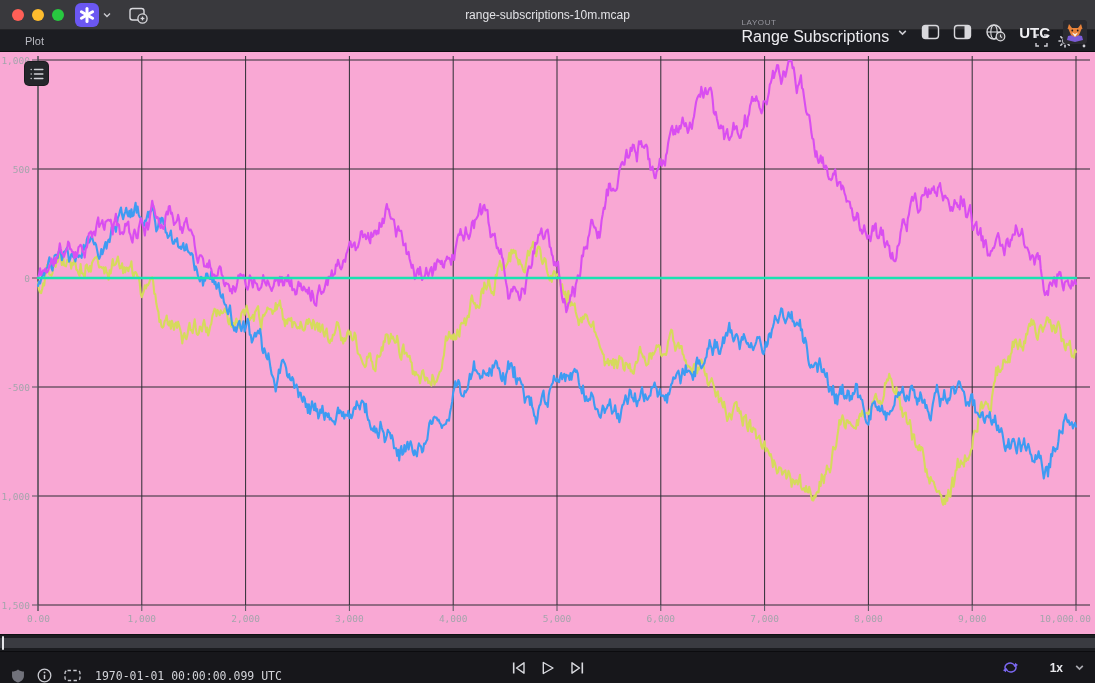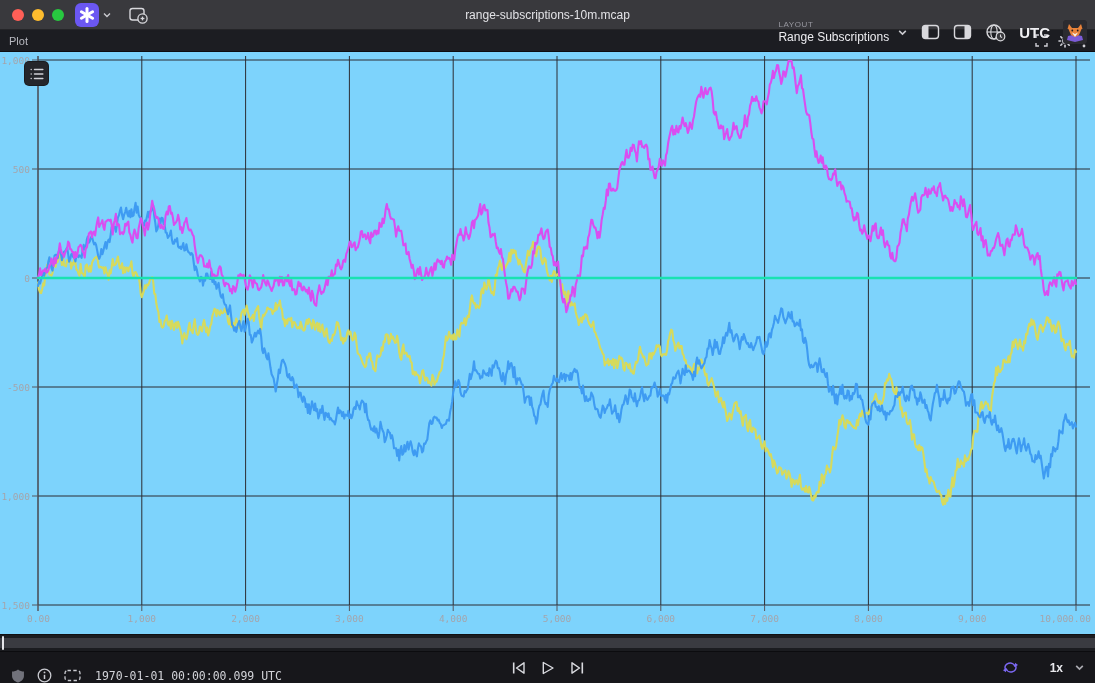--- a/index.html
+++ b/index.html
@@ -11,31 +11,31 @@
   .lights { display:flex; gap:8px; padding-left:12px; }
   .light { width:12px; height:12px; border-radius:50%; }
   .logo-btn { width:24px; height:24px; border-radius:6px; background:var(--accent,#6b57f2); margin-left:11px; display:flex; align-items:center; justify-content:center; }
   .chev { display:flex; align-items:center; margin-left:3px; }
   .addpanel { margin-left:16px; display:flex; align-items:center; }
   .tb-title { position:absolute; left:0; right:0; text-align:center; font-size:12px; color:#e2e2e6; pointer-events:none; }
   .tb-right { position:absolute; right:8px; top:17px; height:30px; display:flex; align-items:center; gap:13px; }
   .layout-sel { display:flex; align-items:center; gap:8px; }
   .layout-col { display:flex; flex-direction:column; align-items:flex-start; line-height:1; }
   .layout-label { font-size:8px; letter-spacing:.6px; color:#97979f; margin-bottom:2px; }
-  .layout-name { font-size:12px; color:#ececf0; }
+  .layout-name { font-size:16px; color:#ececf0; }
   .utc { font-size:15px; font-weight:bold; color:#f0f0f3; }
   .avatar { width:24px; height:24px; border-radius:4px; overflow:hidden; background:#232327; }
 
   
   .panel-header { flex:0 0 22px; background:#1c1d22; border-bottom:1px solid #0d0d10; display:flex; align-items:center; }
-  .panel-title { font-size:11px; color:#b8b9c0; padding-left:9px; }
+  .panel-title { font-size:11px; color:#b8b9c0; padding-left:25px; }
   .ph-icons { margin-left:auto; display:flex; align-items:center; gap:10px; padding-right:9px; }
 
   
-  .plot { flex:1 1 auto; min-height:0; position:relative; background:#7dd3fc;text-decoration:underline; }
+  .plot { flex:1 1 auto; min-height:0; position:relative; background:#f9a8d4;text-decoration:underline; }
   .plot svg.chart { position:absolute; inset:0; }
   .legend-btn { position:absolute; left:25px; top:10px; width:23px; height:23px; border-radius:4px; background:#25262b; display:flex; align-items:center; justify-content:center; box-shadow:0 0 0 1px #1a1b1f; }
 
   
   .scrubber { flex:0 0 17px; background:#1b1c20; position:relative; border-top:1px solid #101013; }
   .scrub-track { position:absolute; left:0; right:0; top:3px; height:10px; background:#3a3b41; }
   .playhead { position:absolute; left:2px; top:1px; width:2px; height:14px; background:#e4e4e8; border-radius:1px; }
 
   
   .controls { flex:0 0 31px; background:#17171b; border-top:1px solid #0c0c0f; display:flex; align-items:center; position:relative; }

